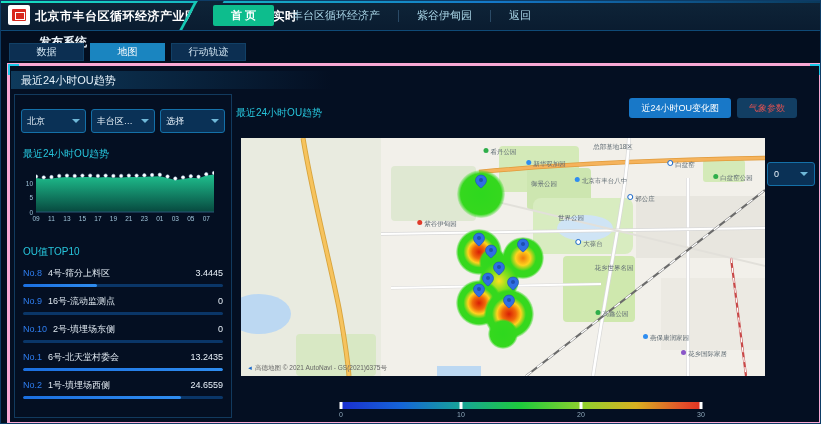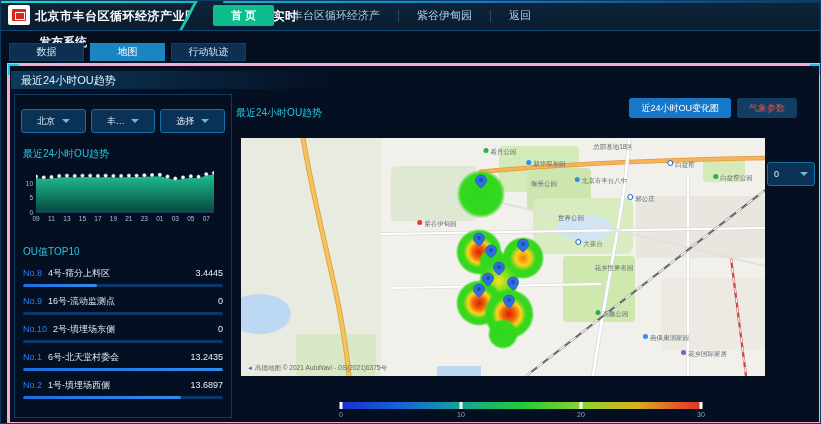--- a/index.html
+++ b/index.html
@@ -24,21 +24,21 @@
   
   .panel{position:absolute;left:6px;top:62px;width:809px;height:356px;border:3px solid #f9a8d4;background:#040f22;}
   .corner{position:absolute;width:9px;height:9px;border:2px solid #1ac8e8;}
   .corner.tl{left:-2px;top:-2px;border-right:none;border-bottom:none;}
   .corner.tr{right:-2px;top:-2px;border-left:none;border-bottom:none;}
   .panel-head{position:absolute;left:1px;top:5px;width:320px;height:18px;background:linear-gradient(90deg,#0e3a5c,rgba(14,58,92,0));display:flex;align-items:center;}
   .panel-head .t{color:#e6f2fa;font-size:11px;padding-left:10px;}
   
   .left-box{position:absolute;left:4px;top:28px;width:218px;height:324px;border:1px solid #123a5e;box-sizing:border-box;}
   .selects{display:flex;gap:5px;margin:14px 6px 0 6px;}
-  .select{flex:1;height:22px;background:#0a3156;border:1px solid #1470a8;border-radius:3px;display:flex;align-items:center;justify-content:space-between;padding:0 15px;cursor:pointer;min-width:0;}
+  .select{flex:1;height:22px;background:#0a3156;border:1px solid #1470a8;border-radius:3px;display:flex;align-items:center;justify-content:space-between;padding:0 5px;cursor:pointer;min-width:0;}
   .select .val{color:#e8f2fa;font-size:9px;white-space:nowrap;overflow:hidden;text-overflow:ellipsis;}
   .caret{flex:none;width:0;height:0;border-left:4px solid transparent;border-right:4px solid transparent;border-top:4px solid #6fb8d8;margin-left:3px;}
   .sub-title{color:#27c6dd;font-size:10px;margin:14px 0 6px 8px;}
   .chart-wrap{position:relative;margin-left:8px;width:200px;height:62px;}
   .y-ticks span{position:absolute;left:0;color:#9fc3d8;font-size:6.5px;width:10px;text-align:right;}
   .plot{position:absolute;left:13px;top:0;}
   .x-ticks{position:absolute;left:13px;top:48px;width:178px;height:10px;}
   .x-ticks span{position:absolute;transform:translateX(-50%);color:#9fc3d8;font-size:6.5px;}
   .dot{fill:#fff;stroke:#bcd8f0;stroke-width:.5;}
   .list-title{color:#27c6dd;font-size:10px;margin:16px 0 4px 8px;}
@@ -225,21 +225,21 @@
               <span class="ti-val">13.2435</span>
             </div>
           <div class="ti-track">
               <div class="ti-fill" style="width: 100%;"></div>
             </div>
         </div>
         <div class="top-item">
           <div class="ti-row">
               <span class="ti-rank">No.2</span>
               <span class="ti-name">1号-填埋场西侧</span>
-              <span class="ti-val">13.6897</span>
+              <span class="ti-val">24.6559</span>
             </div>
           <div class="ti-track">
               <div class="ti-fill" style="width: 79%;"></div>
             </div>
         </div>
       </div>
     </div>
 
     <div class="right-title">最近24小时OU趋势</div>
     <div class="btns">

